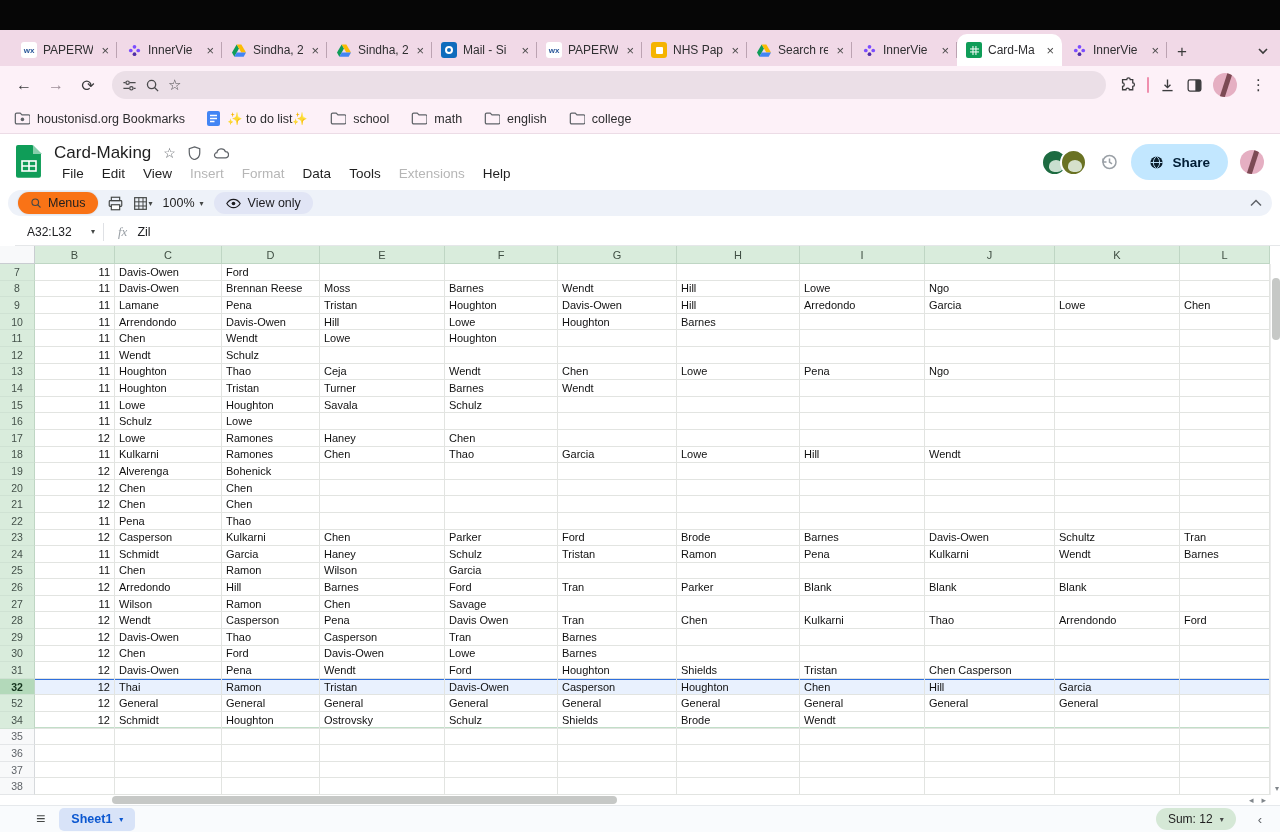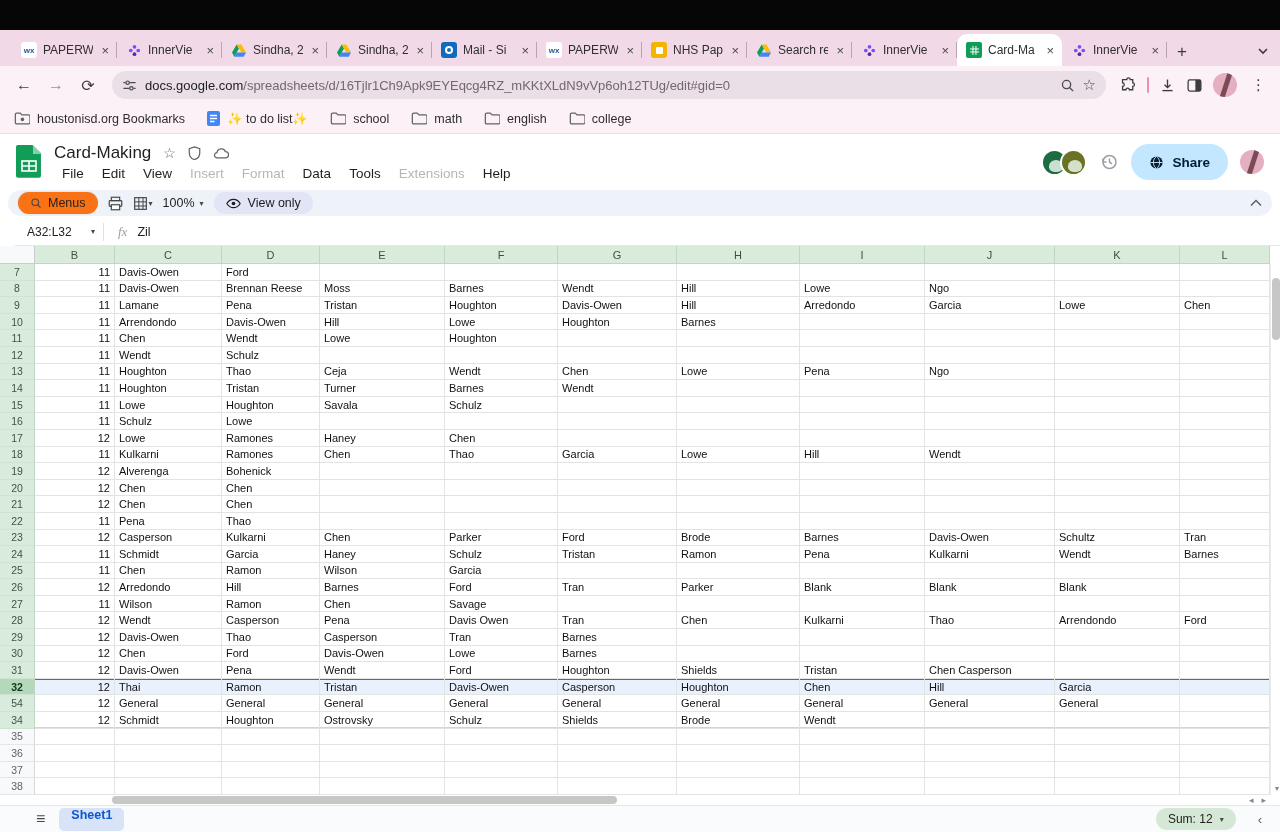--- a/index.html
+++ b/index.html
@@ -106,21 +106,21 @@
   .hscroll-thumb { position:absolute; left:112px; width:505px; height:8px; border-radius:4px; background:#c6c8c6; }
   .hscroll-arrows { position:absolute; right:14px; display:flex; gap:8px; font-size:9px; color:#80868b; }
   .vscroll { position:absolute; right:0; top:18px; width:10px; height:531px; border-left:1px solid #ececec; background:#fff; }
   .vscroll-thumb { position:absolute; left:1px; top:14px; width:8px; height:62px; border-radius:4px; background:#c6c8c6; }
   .vscroll-arrow { position:absolute; right:1px; bottom:2px; font-size:8px; color:#80868b; }
 
   
   .bottom-bar { height:27px; background:#f9fbfd; border-top:1px solid #e6e9ec; display:flex; align-items:center; padding:0 14px; }
   .hamburger { font-size:16px; color:#444746; margin:0 14px 0 22px; }
   .sheet-tab { height:23px; background:#d8e3f8; border-radius:5px; display:flex; align-items:center; gap:7px;
-    padding:0 12px; font-size:12.5px; font-weight:bold; color:#0b57d0;flex-direction:column; }
+    padding:0 12px; font-size:12.5px; font-weight:bold; color:#0b57d0; }
   .sheet-tab .caret { font-size:8px; }
   .bottom-right { margin-left:auto; display:flex; align-items:center; gap:22px; }
   .sum-pill { height:22px; background:#d5e8d6; border-radius:11px; display:flex; align-items:center; gap:7px;
     padding:0 12px; font-size:12px; color:#1f1f1f; }
   .panel-chev { color:#5f6368; font-size:13px; margin-right:4px; }
   svg { display:block; }
 </style>
 </head>
 <body>
 
@@ -255,21 +255,20 @@
   <div class="nav-ic">⟳</div>
   <div class="omnibox">
     <span class="omni-ic">
       <svg width="15" height="15" viewBox="0 0 16 16">
           <circle cx="6" cy="5" r="1.8" fill="none" stroke="#4a4a4c" stroke-width="1.3"></circle>
           <path d="M8.5 5h6M1.5 5h2.2" stroke="#4a4a4c" stroke-width="1.3"></path>
           <circle cx="10" cy="11" r="1.8" fill="none" stroke="#4a4a4c" stroke-width="1.3"></circle>
           <path d="M1.5 11h6M12.5 11h2" stroke="#4a4a4c" stroke-width="1.3"></path>
         </svg>
     </span>
-    <span class="url"><b style="font-weight:normal;color:#202124">docs.google.com</b><span class="path">/spreadsheets/d/16Tjlr1Ch9Apk9EYEqcg4RZ_mKKtXLdN9vVp6oh12TUg/edit#gid=0</span></span>
     <span class="omni-ic">
       <svg width="15" height="15" viewBox="0 0 16 16">
           <circle cx="7" cy="7" r="4.4" fill="none" stroke="#4a4a4c" stroke-width="1.4"></circle>
           <path d="M10.4 10.4L14 14" stroke="#4a4a4c" stroke-width="1.4"></path>
         </svg>
     </span>
     <span class="omni-ic" style="font-size:15px">☆</span>
   </div>
   <div class="toolbar-right">
     <span class="omni-ic">
@@ -830,21 +829,21 @@
       <div class="cell" style="width: 125px;">Tristan</div>
       <div class="cell" style="width: 113px;">Davis-Owen</div>
       <div class="cell" style="width: 119px;">Casperson</div>
       <div class="cell" style="width: 123px;">Houghton</div>
       <div class="cell" style="width: 125px;">Chen</div>
       <div class="cell" style="width: 130px;">Hill</div>
       <div class="cell" style="width: 125px;">Garcia</div>
       <div class="cell" style="width: 90px;"></div>
     </div>
     <div class="grid-row">
-      <div class="row-h">54</div>
+      <div class="row-h">52</div>
       <div class="cell num" style="width: 80px;">12</div>
       <div class="cell" style="width: 107px;">General</div>
       <div class="cell" style="width: 98px;">General</div>
       <div class="cell" style="width: 125px;">General</div>
       <div class="cell" style="width: 113px;">General</div>
       <div class="cell" style="width: 119px;">General</div>
       <div class="cell" style="width: 123px;">General</div>
       <div class="cell" style="width: 125px;">General</div>
       <div class="cell" style="width: 130px;">General</div>
       <div class="cell" style="width: 125px;">General</div>

